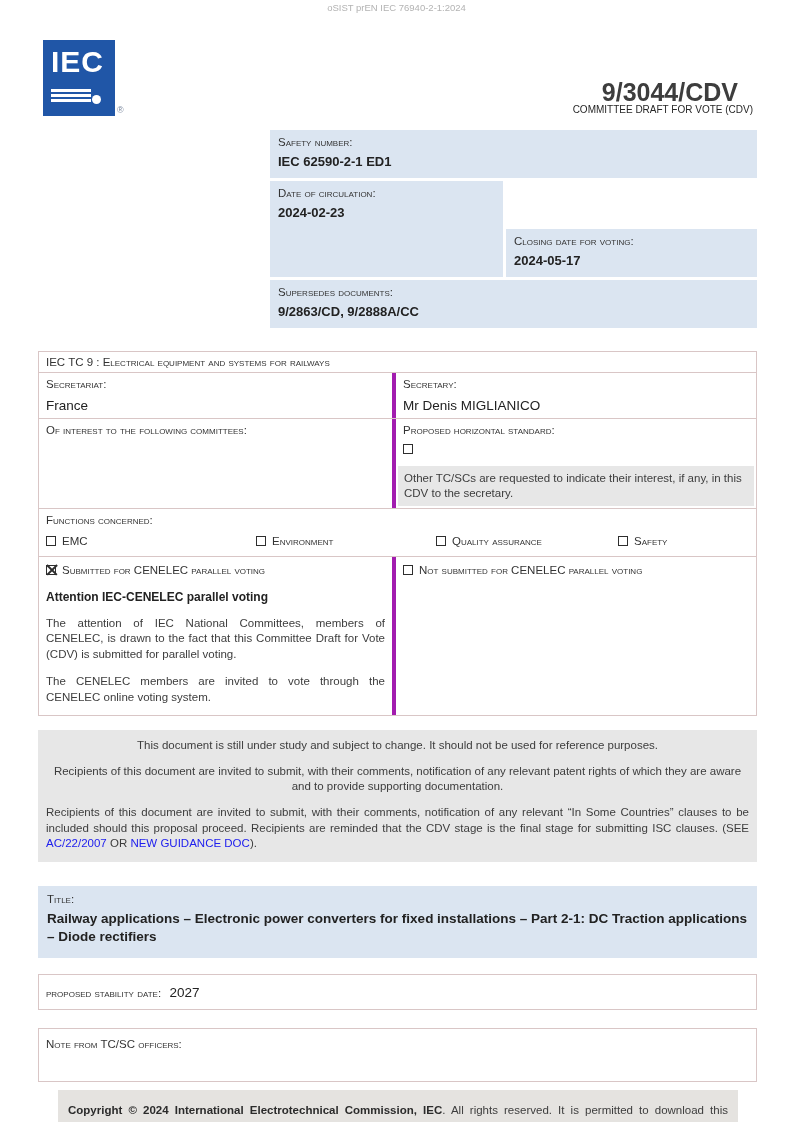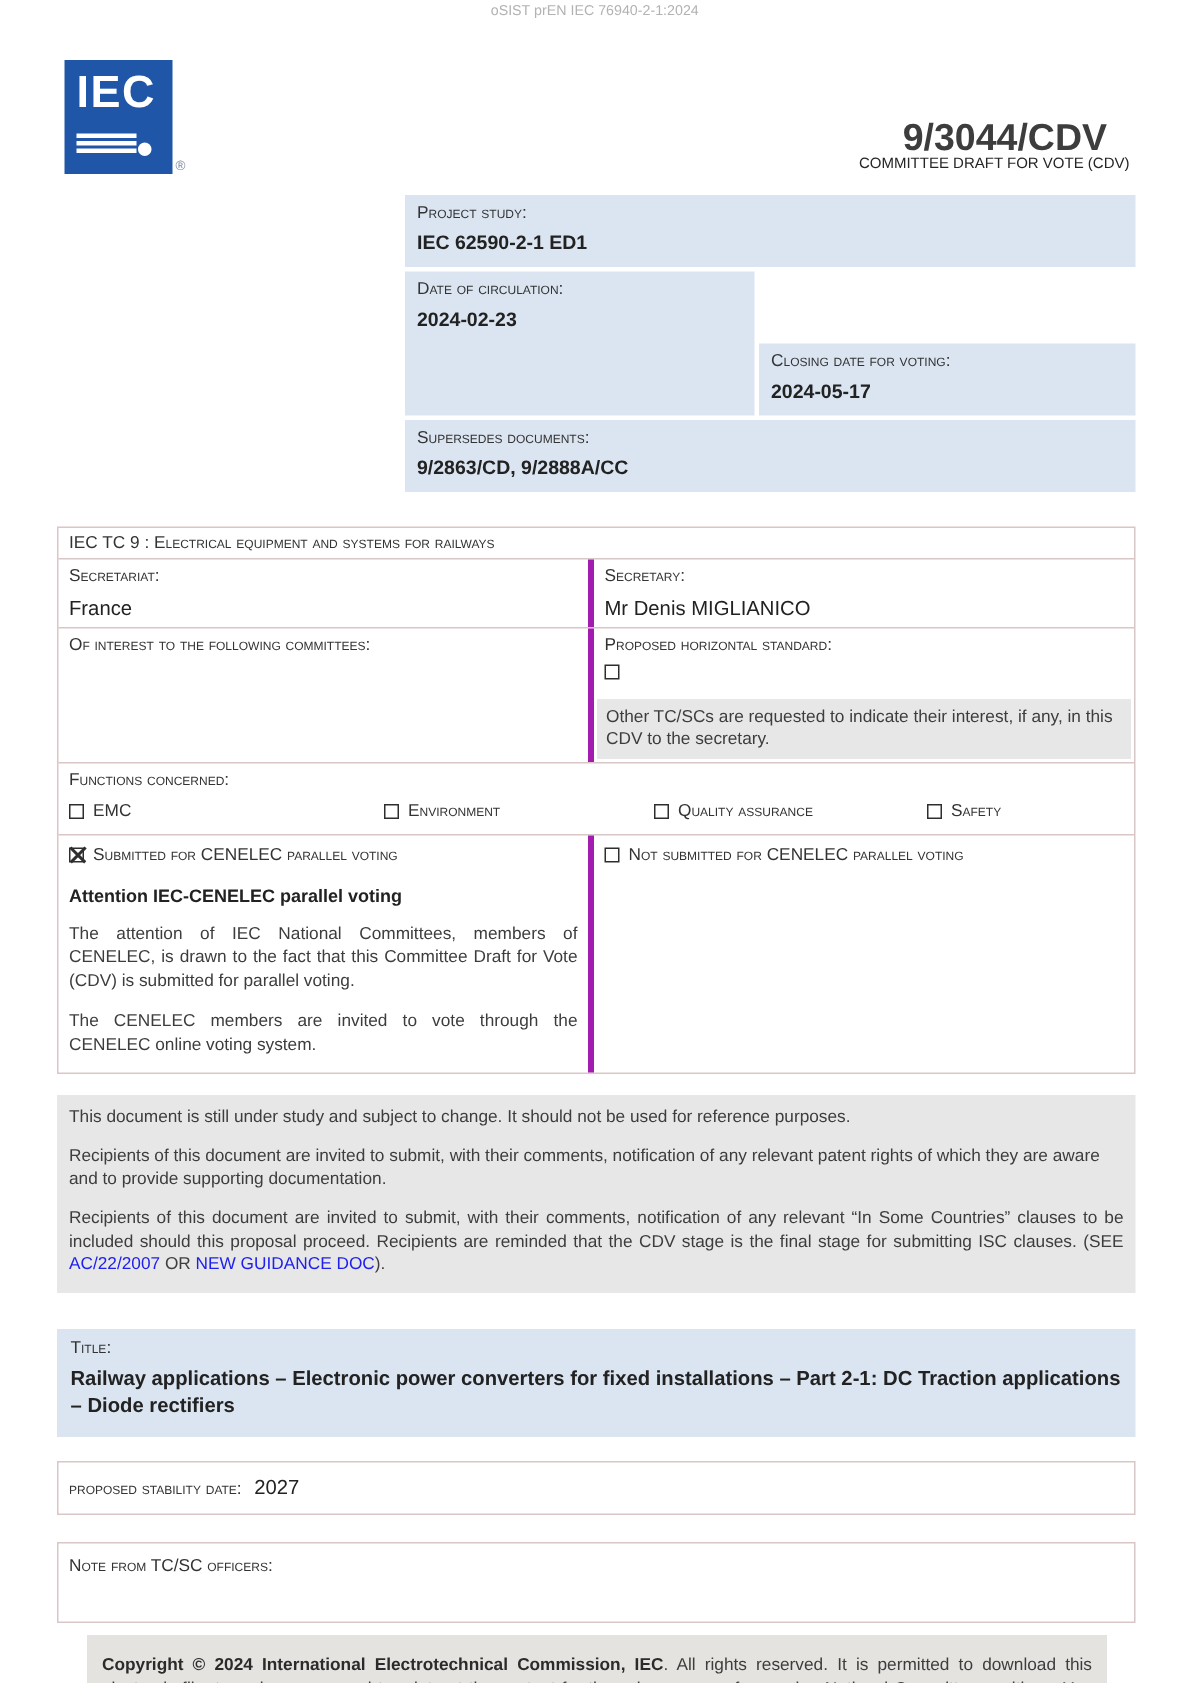--- a/index.html
+++ b/index.html
@@ -57,21 +57,21 @@
   .fn-item:nth-child(2){ width:180px; }
   .fn-item:nth-child(3){ width:182px; }
   .cenelec-l { padding:7px 7px 10px 7px; }
   .cenelec-r { padding:7px 7px; }
   .att-head { font-weight:bold; font-size:12px; color:#222; margin-top:14px; }
   .att-p { margin-top:12px; text-align:justify; line-height:1.35; color:#3d3d3d; }
 
   
   .notice { margin-top:14px; background:#e7e7e7; padding:8px 8px 10px 8px; font-size:11.5px;
             color:#3d3d3d; line-height:1.35; }
-  .notice p { margin-top:10px; }
+  .notice p { margin-top:10px;text-align:center; }
   .notice p:first-child { margin-top:0; }
   .notice .just { text-align:justify; }
   .notice a { color:#2020ee; text-decoration:none; }
 
   
   .title-box { margin-top:24px; background:#dbe5f1; padding:7px 9px 12px 9px; }
   .title-text { font-weight:bold; font-size:13.5px; color:#222; margin-top:5px; line-height:1.35; }
 
   
   .stability-box { margin-top:16px; border:1px solid #d9c6c6; padding:8px 7px; }
@@ -101,21 +101,21 @@
   </div>
   <div class="logo-reg">®</div>
 
   <div class="doc-number">9/3044/CDV</div>
   <div class="doc-type">COMMITTEE DRAFT FOR VOTE (CDV)</div>
 
   <div class="content">
 
     <div class="project-box">
       <div class="pb-cell">
-        <div class="lbl">Project study:</div>
+        <div class="lbl">Safety number:</div>
         <div class="pb-value">IEC 62590-2-1 ED1</div>
       </div>
       <div class="pb-row">
         <div class="pb-cell left">
           <div class="lbl">Date of circulation:</div>
           <div class="pb-value">2024-02-23</div>
         </div>
         <div class="pb-cell right">
           <div class="lbl">Closing date for voting:</div>
           <div class="pb-value">2024-05-17</div>

